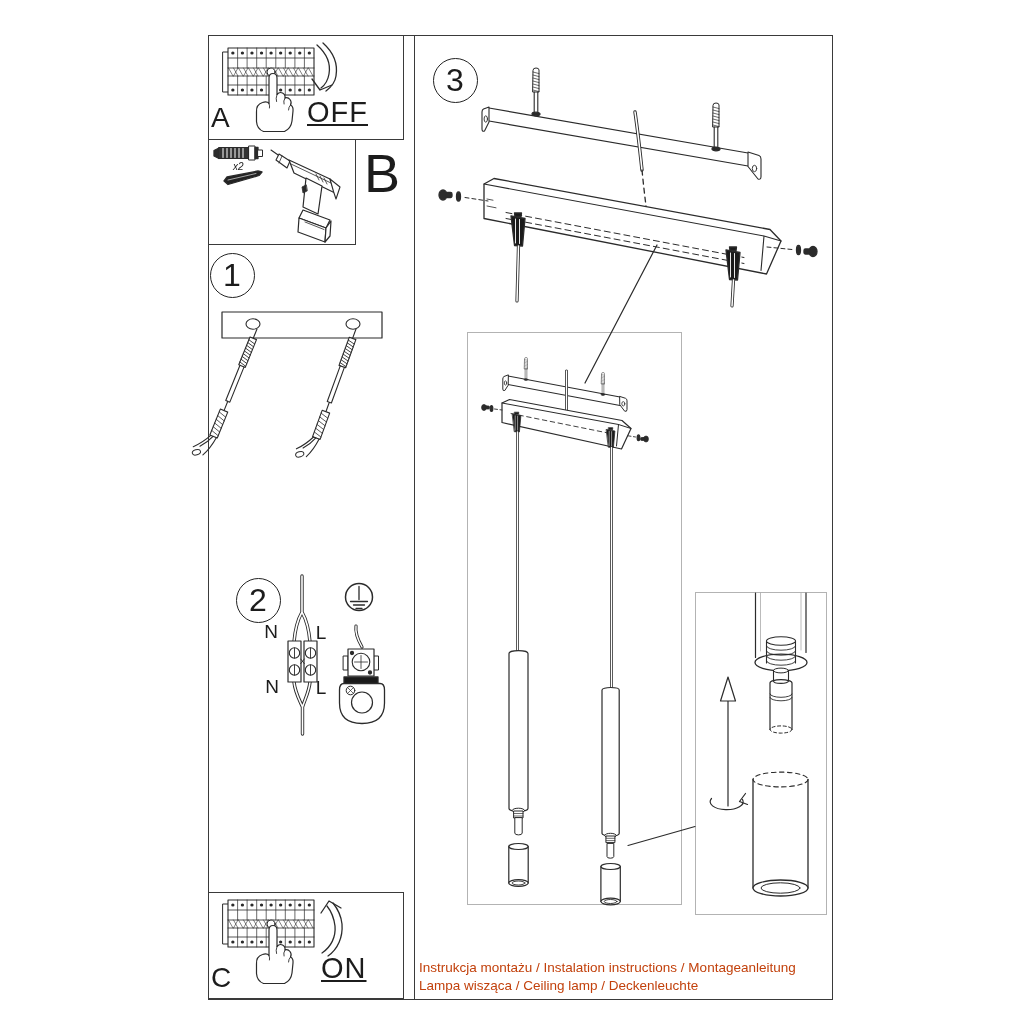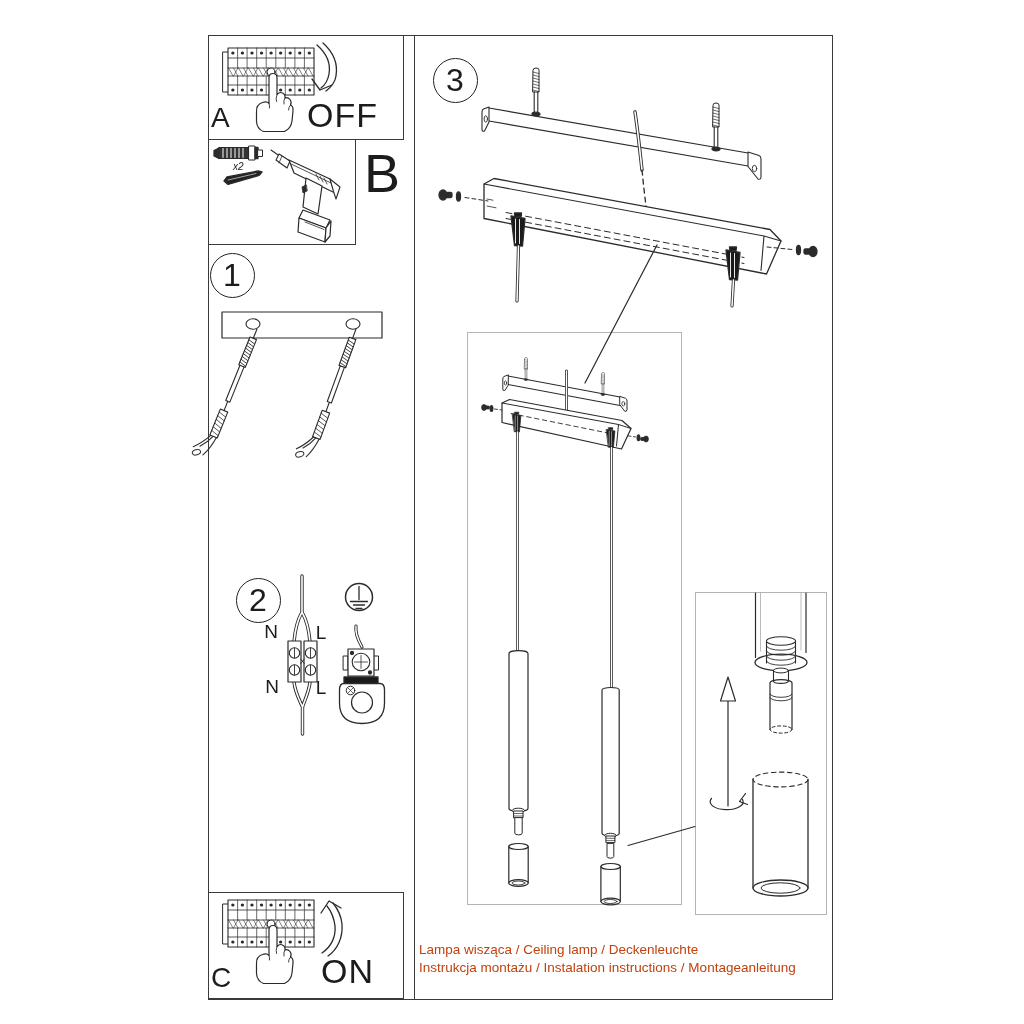--- a/index.html
+++ b/index.html
@@ -10,21 +10,21 @@
   .divider{left:414px;top:35px;width:2px;height:965px;border-left:1.5px solid #3a3a3a;}
   .box-a{left:208px;top:35px;width:196px;height:105px;border:1.5px solid #3a3a3a;}
   .box-b{left:208px;top:139px;width:148px;height:106px;border:1.5px solid #3a3a3a;}
   .box-c{left:208px;top:892px;width:196px;height:107px;border:1.5px solid #3a3a3a;}
   .lamp-box{left:467px;top:332px;width:215px;height:573px;border:1px solid #b3b3b3;}
   .inset-box{left:695px;top:592px;width:132px;height:323px;border:1px solid #b3b3b3;}
   svg.art{position:absolute;left:0;top:0;}
   .lbl{position:absolute;line-height:1;white-space:nowrap;}
   .letter{font-size:28px;}
   .letter-big{font-size:54px;}
-  .onoff{font-size:34px;letter-spacing:1px;}
+  .onoff{font-size:29px;letter-spacing:1px;text-decoration:underline;}
   .qty{font-size:10px;font-style:italic;text-align:center;}
   .nl{font-size:19px;transform:translate(-50%,-50%);}
   .badge{position:absolute;width:45px;height:45px;border:1.6px solid #222;border-radius:50%;
          display:flex;align-items:center;justify-content:center;font-size:32px;box-sizing:border-box;
          background:#fff;}
   .foot{font-size:13.5px;color:#c2410c;}
 </style>
 </head>
 <body>
 
@@ -288,15 +288,15 @@
 
   <div class="lbl nl" style="left:271px;top:631px;">N</div>
   <div class="lbl nl" style="left:321px;top:632px;">L</div>
   <div class="lbl nl" style="left:272px;top:686px;">N</div>
   <div class="lbl nl" style="left:321px;top:687px;">L</div>
 
   <div class="lbl letter" style="left:211px;top:964px;">C</div>
   <div class="lbl onoff" style="left:321px;top:954px;">ON</div>
 
   <div class="lbl foot" style="left:419px;top:961px;">Instrukcja montażu / Instalation instructions / Montageanleitung</div>
-  <div class="lbl foot" style="left:419px;top:943px;text-align:center;">Lampa wisząca / Ceiling lamp / Deckenleuchte</div>
+  <div class="lbl foot" style="left:419px;top:979px;text-align:center;">Lampa wisząca / Ceiling lamp / Deckenleuchte</div>
 
 </div>
 
 </body></html>

